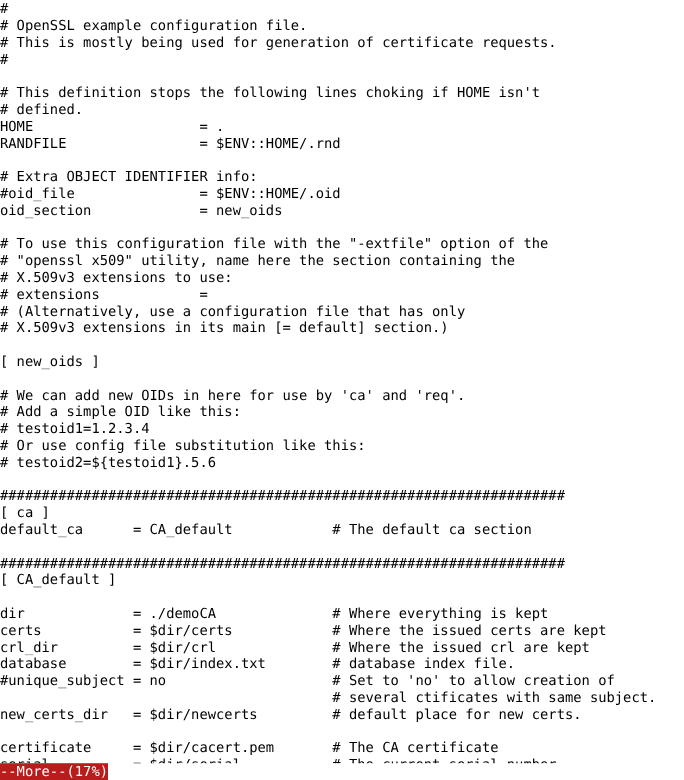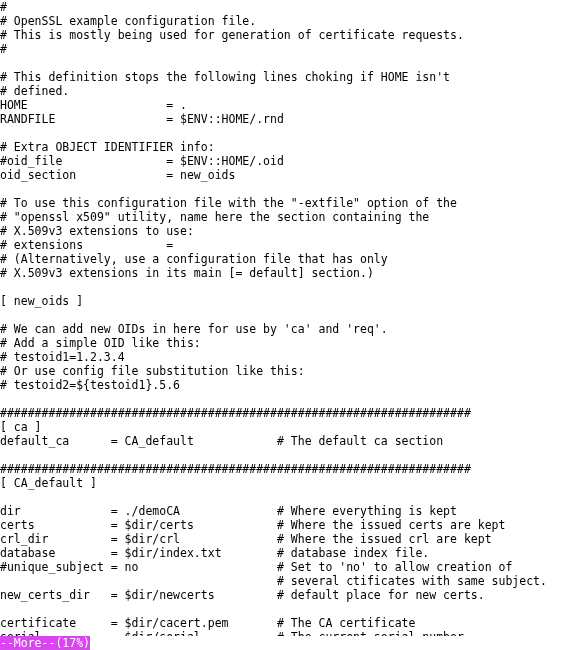--- a/index.html
+++ b/index.html
@@ -54,21 +54,21 @@
     left: 0;
     bottom: 0;
     width: 570px;
     height: 14px;
     line-height: 14px;
     white-space: pre;
     font-family: "DejaVu Sans Mono", "Liberation Mono", monospace;
     font-size: 11.5px;
   }
   #status-text {
-    background: #d946ef;
+    background: #b91c1c;
     color: #ffffff;
     display: inline-block;
     height: 14px;
     line-height: 14px;
     padding: 0;
     white-space: pre;
   }
 </style>
 </head>
 <body>

